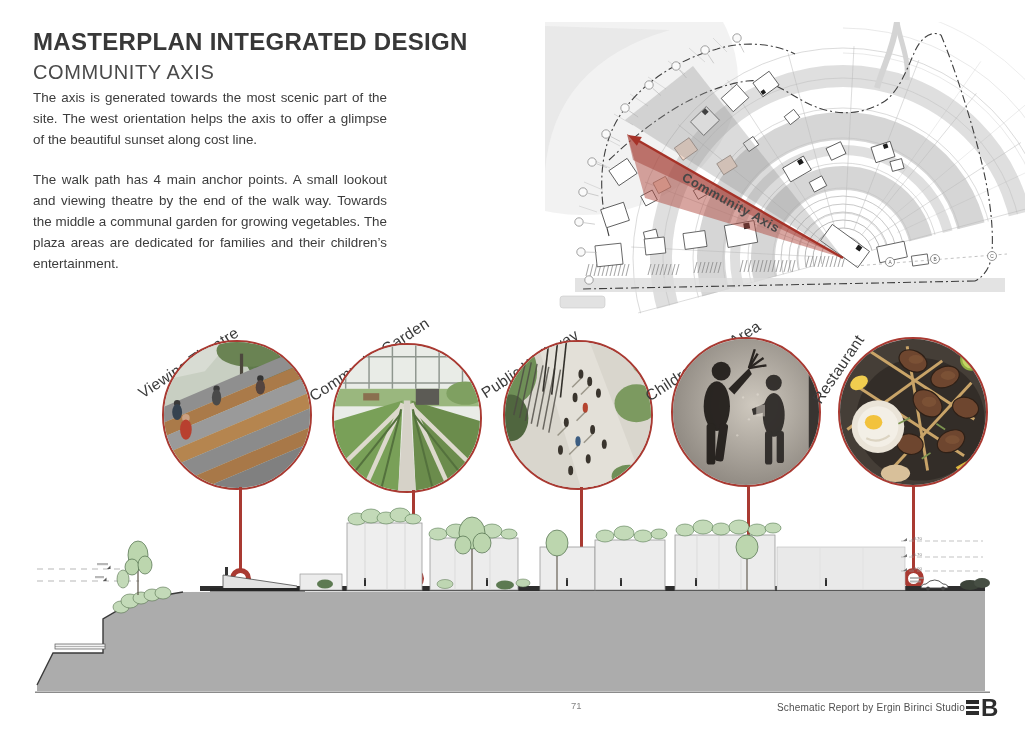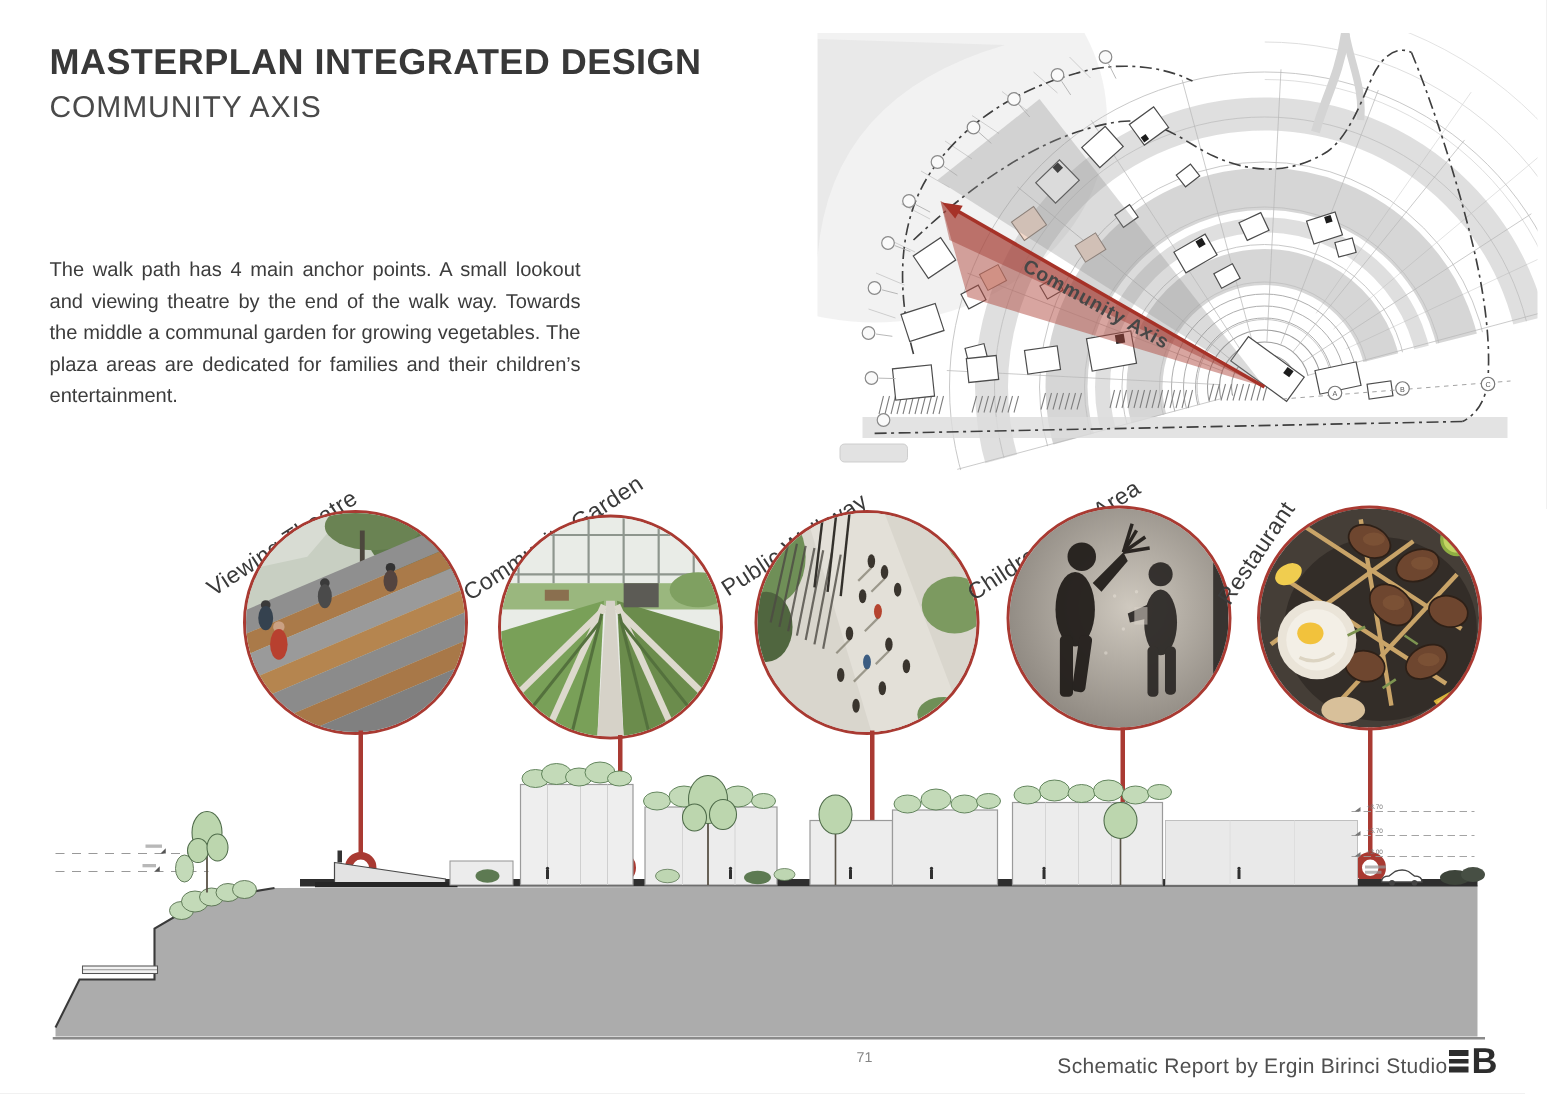--- a/index.html
+++ b/index.html
@@ -28,33 +28,34 @@
           transform-origin:0 100%;letter-spacing:.3px;}
   .cline{position:absolute;width:3px;background:#a93a32;}
   .cring{position:absolute;width:11px;height:11px;border:5px solid #a93a32;border-radius:50%;
          background:rgba(255,255,255,.6);}
 
   
   .section{position:absolute;left:35px;top:495px;width:955px;height:200px;}
 
   
   .pagenum{position:absolute;left:571px;top:700px;font-size:9.5px;color:#858585;}
-  .credit{position:absolute;right:66px;top:702px;font-size:14px;color:#4f4f4f;letter-spacing:.2px;margin-left:35px;}
+  .credit{position:absolute;right:66px;top:702px;font-size:10px;color:#4f4f4f;letter-spacing:.2px;margin-left:35px;}
   .logo{position:absolute;left:966px;top:698px;display:flex;align-items:center;}
   .logo-bars{display:flex;flex-direction:column;gap:2.4px;margin-right:2px;}
   .logo-bars div{width:13px;height:3.2px;background:#2d2d2d;}
   .logo-b{font-size:24px;font-weight:bold;color:#2d2d2d;line-height:19px;}
 </style>
 </head>
 <body>
 
 <div class="page">
 
   <h1 class="title">MASTERPLAN INTEGRATED DESIGN</h1>
   <h2 class="subtitle">COMMUNITY AXIS</h2>
+  <p class="bodytext p1">The axis is generated towards the most scenic part of the site. The west orientation helps the axis to offer a glimpse of the beautiful sunset along cost line.</p>
   <p class="bodytext p2">The walk path has 4 main anchor points. A small lookout and viewing theatre by the end of the walk way. Towards the middle a communal garden for growing vegetables. The plaza areas are dedicated for families and their children’s entertainment.</p>
 
   <div class="siteplan">
   <svg viewBox="0 0 480 292" width="480" height="292">
     <defs>
       <clipPath id="fan">
             <polygon points="298,236 800,110 540,-320 -220,-220 -200,372"></polygon>
           </clipPath>
       <clipPath id="rightfan">
             <polygon points="298,236 800,170 620,-260 298,-80"></polygon>

